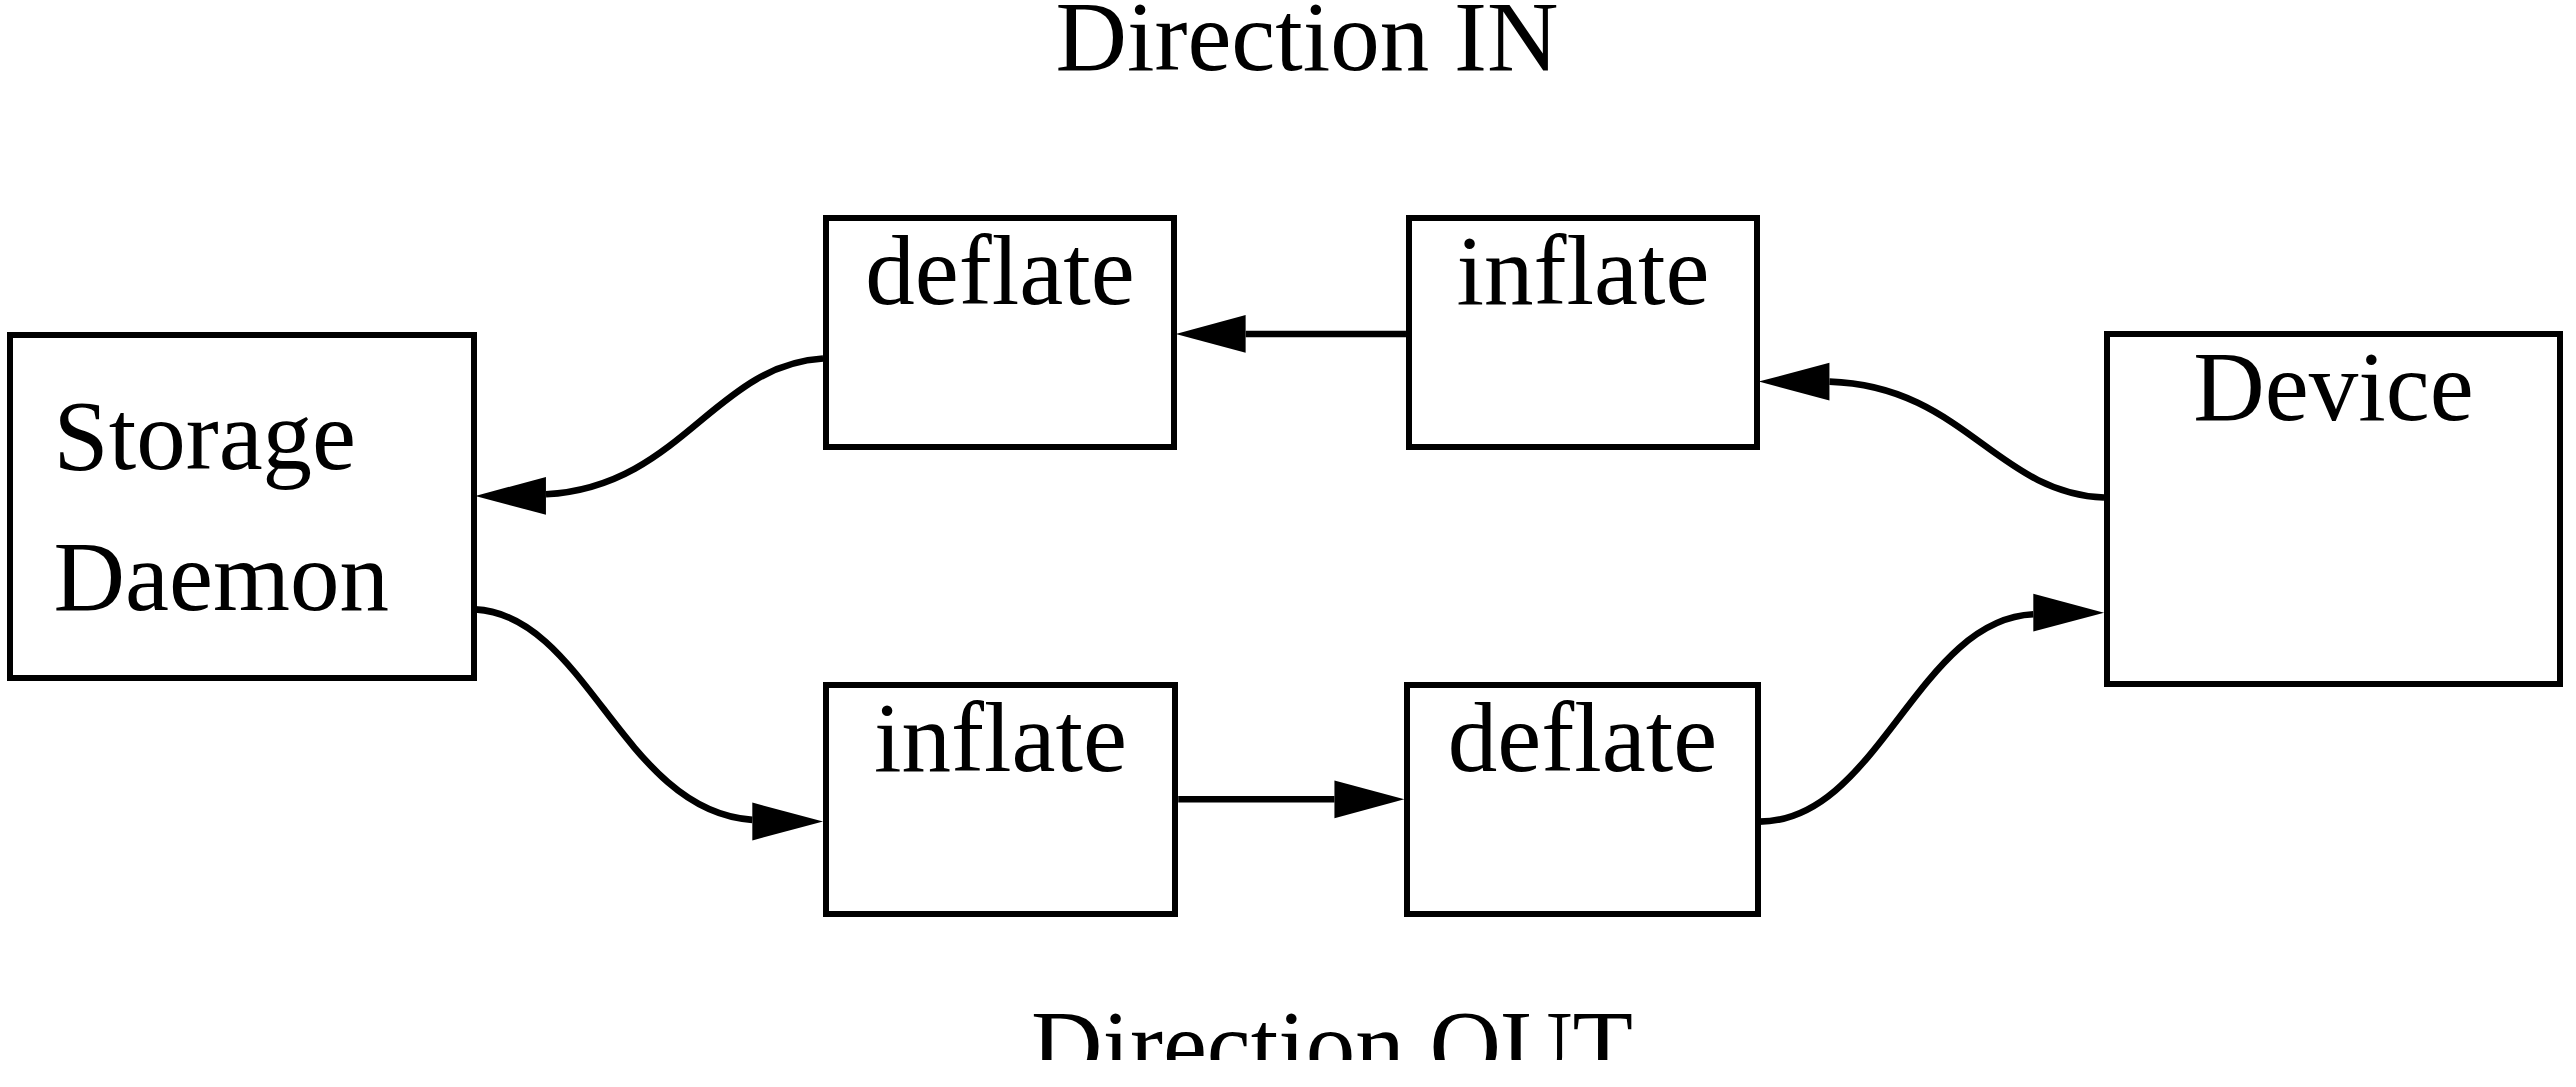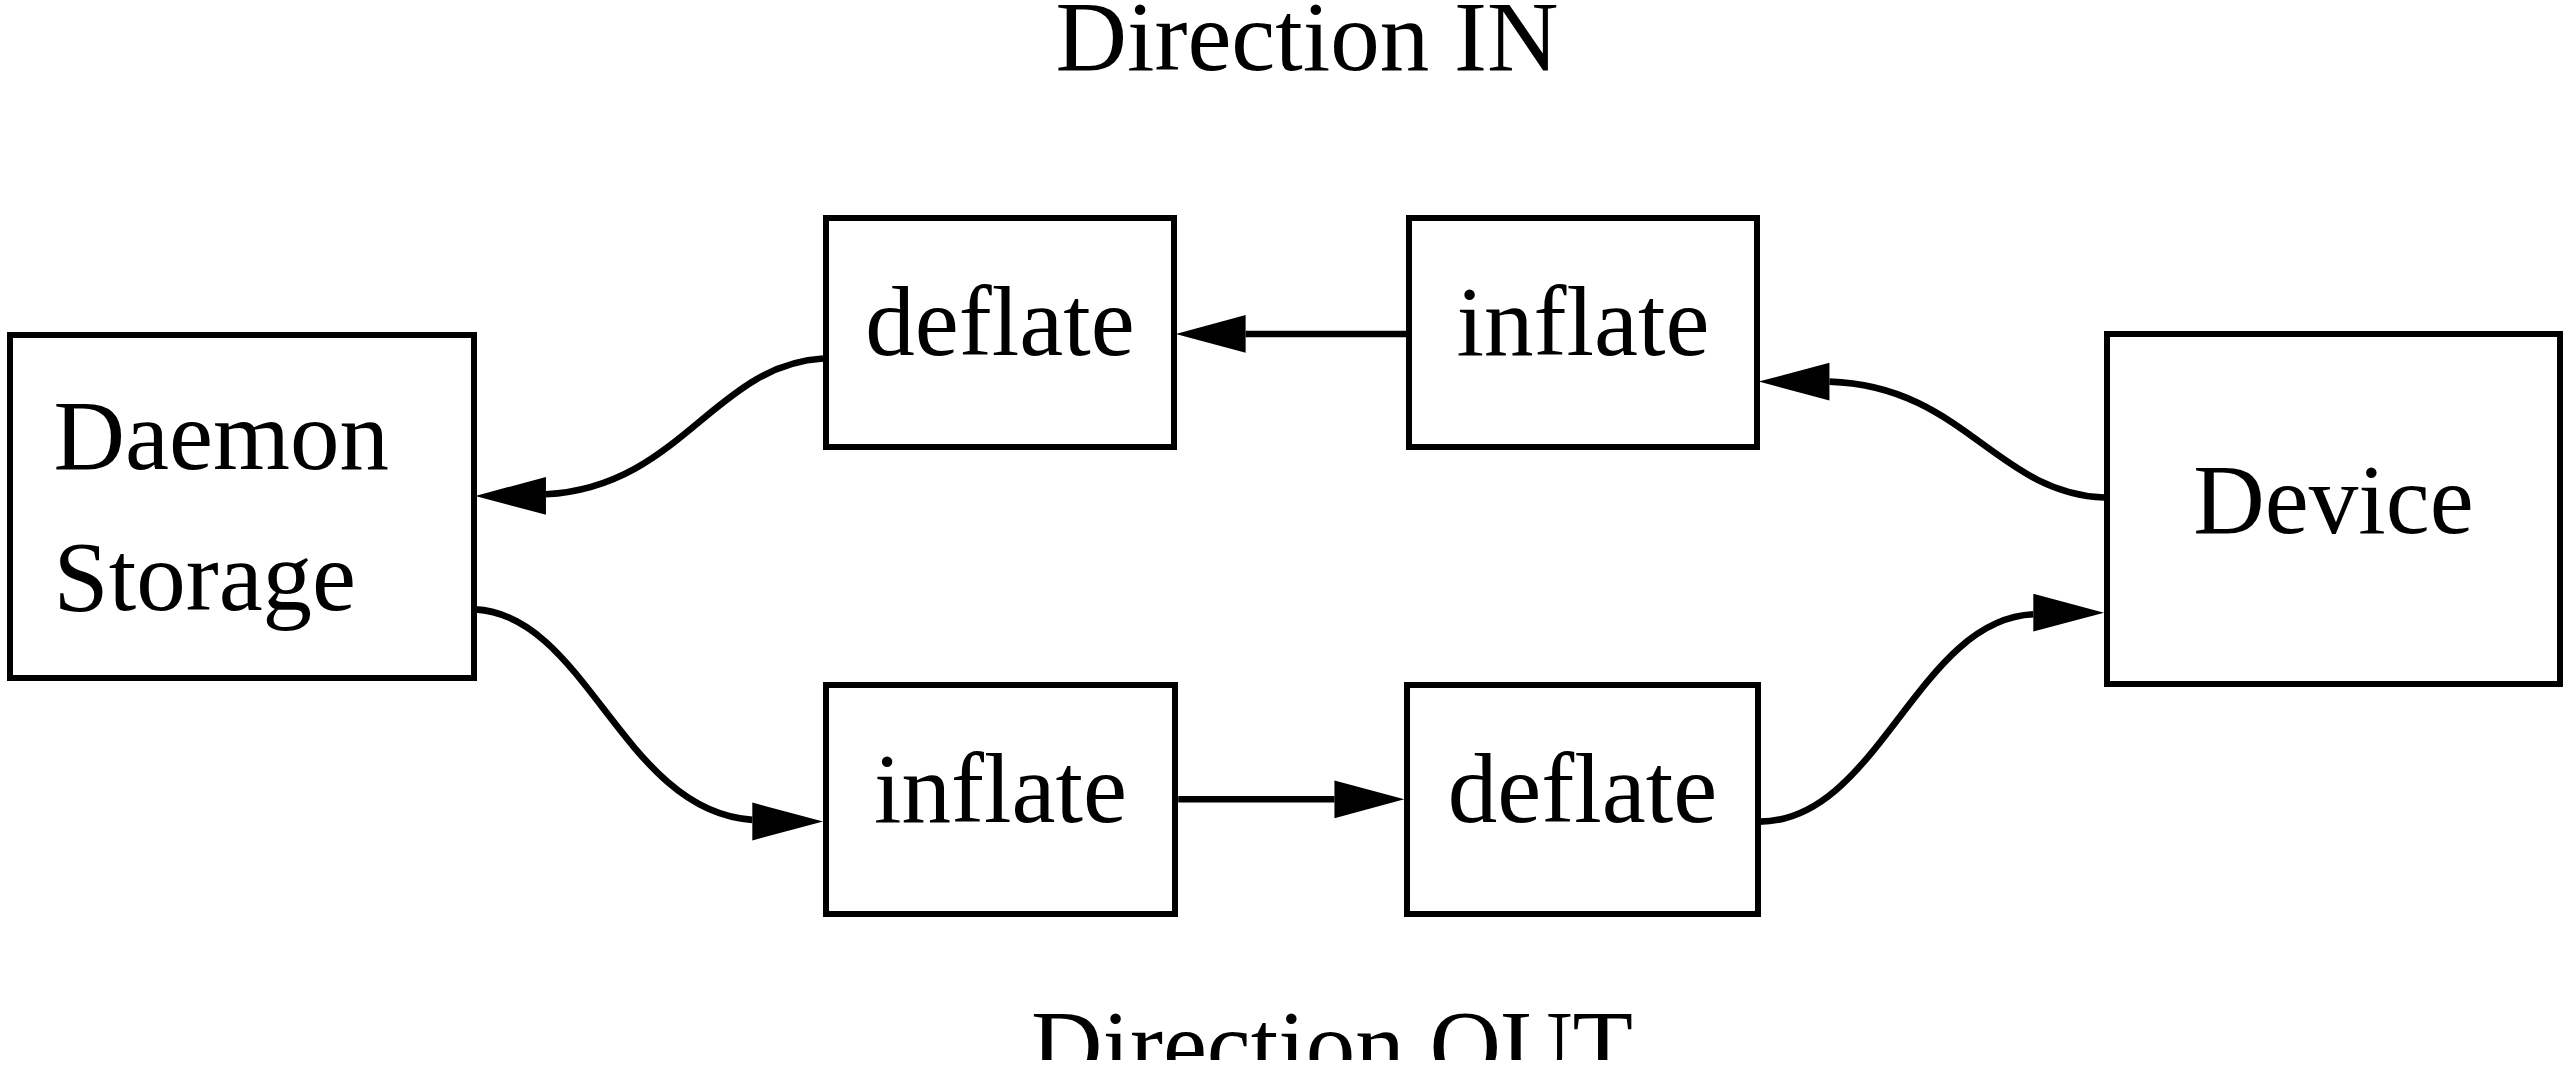--- a/index.html
+++ b/index.html
@@ -31,21 +31,20 @@
   .arrowhead {
     fill: #000000;
     stroke: none;
   }
   .node {
     position: absolute;
     box-sizing: border-box;
     border: 6.6px solid #000000;
     background: #ffffff;
     display: flex;
-    align-items: center;
     justify-content: center;
     font-size: 99px;
     line-height: 1;
   }
   .node.small {
     padding-bottom: 21.4px;
   }
   .node .lbl {
     white-space: nowrap;
   }
@@ -107,22 +106,22 @@
     <g>
       <path class="edge-line" d="M 2134 999 C 2283 1006, 2330 753, 2473 747"></path>
       <polygon class="arrowhead" points="2559,745 2473,722 2473,768"></polygon>
     </g>
   </svg>
 
   <div class="caption" id="caption-in">Direction IN</div>
   <div class="caption" id="caption-out">Direction OUT</div>
 
   <div class="node" id="storage-daemon-node" style="left:6.6px; top:332px; width:470px; height:349px;">
+    <span class="lbl">Storage</span>
     <span class="lbl">Daemon</span>
-    <span class="lbl">Storage</span>
   </div>
 
   <div class="node small" style="left:823px; top:215px; width:354px; height:235px;">
     <span class="lbl">deflate</span>
   </div>
 
   <div class="node small" style="left:1406px; top:215px; width:354px; height:235px;">
     <span class="lbl">inflate</span>
   </div>
 

